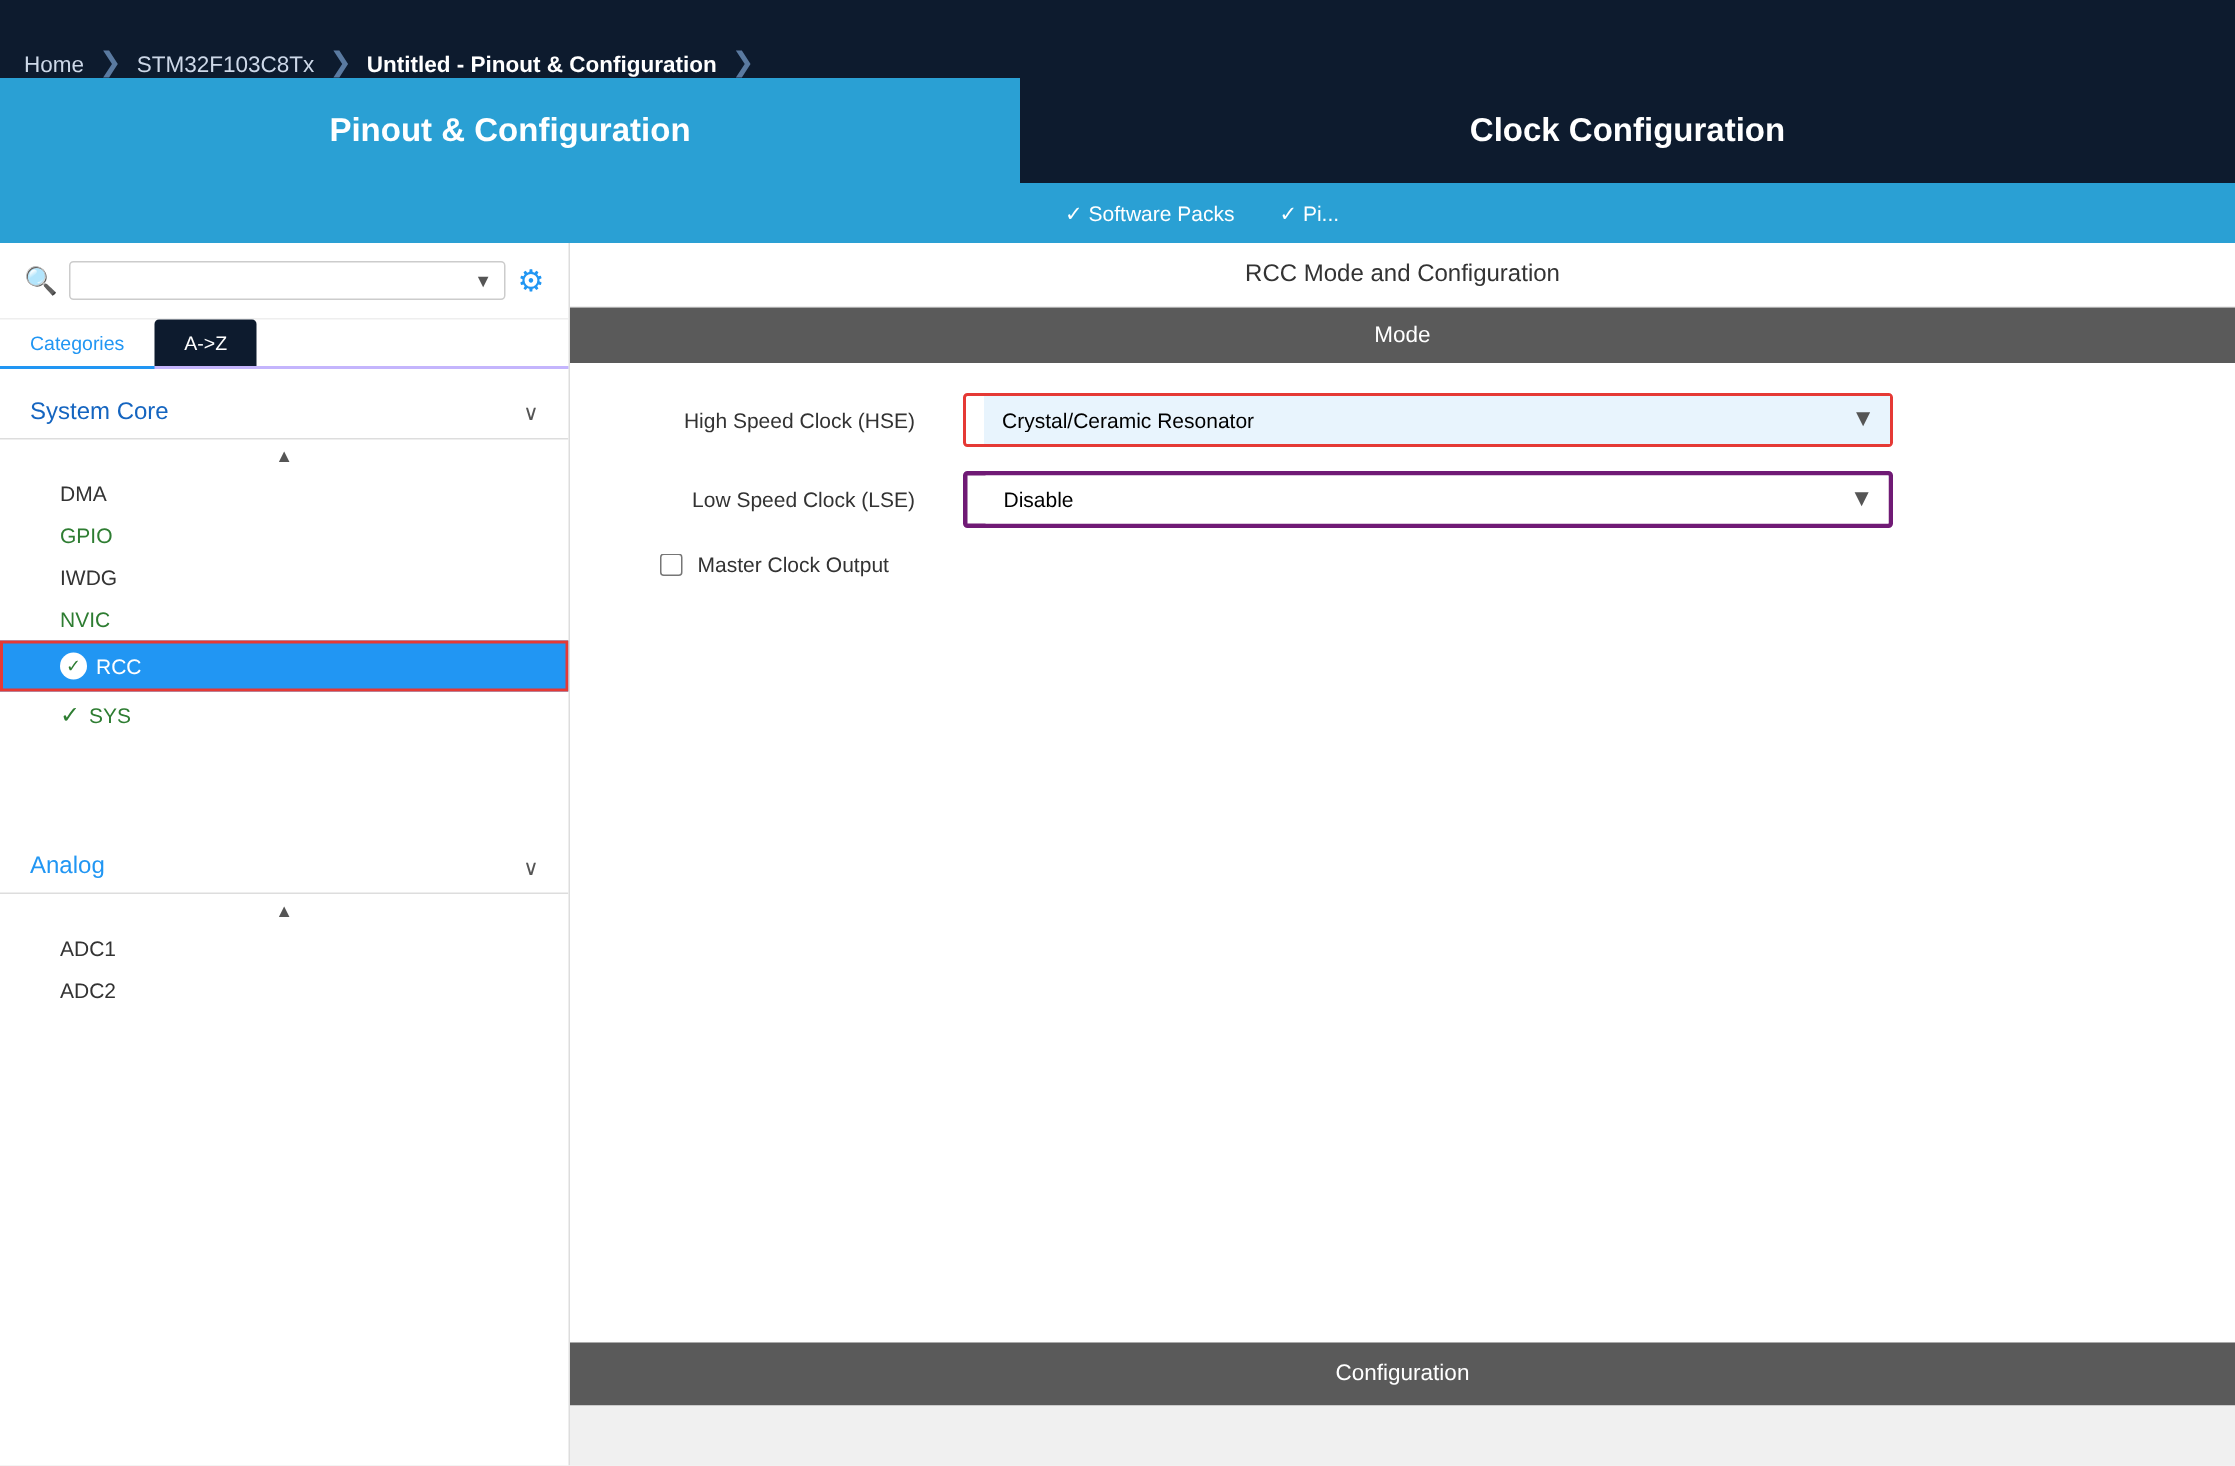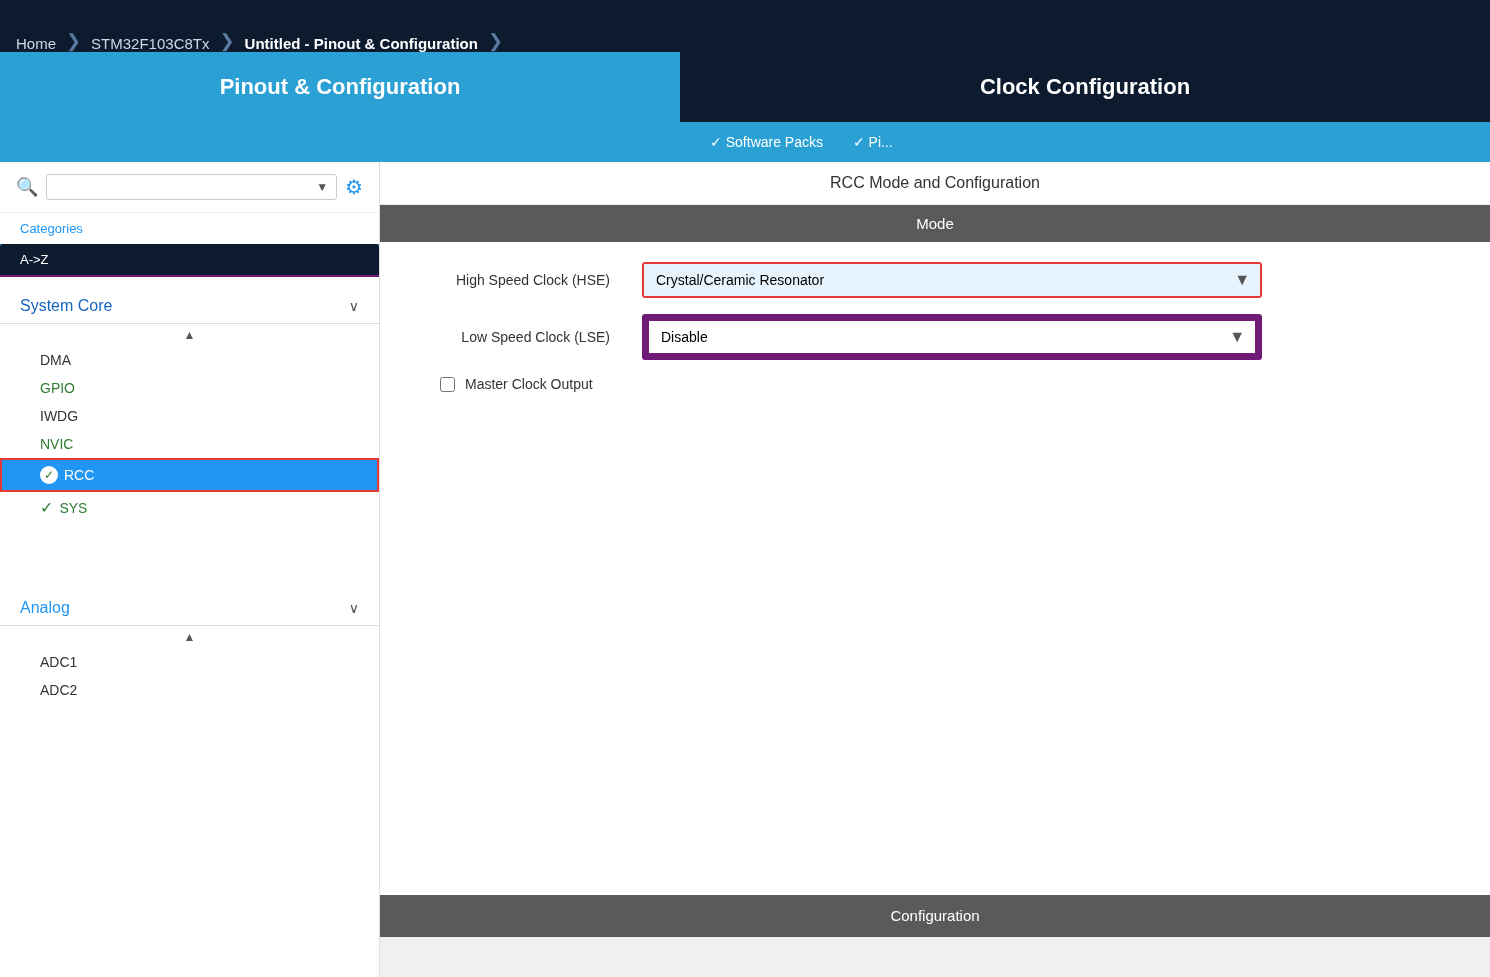--- a/index.html
+++ b/index.html
@@ -119,23 +119,22 @@
     }
     .gear-icon {
       color: #2196F3;
       font-size: 20px;
       cursor: pointer;
     }
 
     
     .category-tabs {
       display: flex;
-      border-bottom: 2px solid #701a75;
+      border-bottom: 2px solid #c4b5fd;
       padding: 0 0;
-      flex-direction: column;
     }
     .cat-tab {
       padding: 8px 20px;
       font-size: 13px;
       cursor: pointer;
     }
     .cat-tab.categories {
       color: #2196F3;
       border-bottom: 2px solid #2196F3;
       margin-bottom: -2px;
@@ -252,23 +251,24 @@
       color: #333;
       min-width: 200px;
       text-align: right;
     }
     .mode-select-wrapper {
       flex: 1;
       max-width: 620px;
       position: relative;
       border: 2px solid #e53935;
       border-radius: 3px;
+      padding-left: 12px;
     }
     .mode-select-wrapper.normal {
-      border: 7px solid #701a75;
+      border: 3px solid #701a75;
     }
     .mode-select {
       width: 100%;
       padding: 8px 12px;
       font-size: 14px;
       border: none;
       outline: none;
       appearance: none;
       background: #e8f4fd;
       cursor: pointer;

